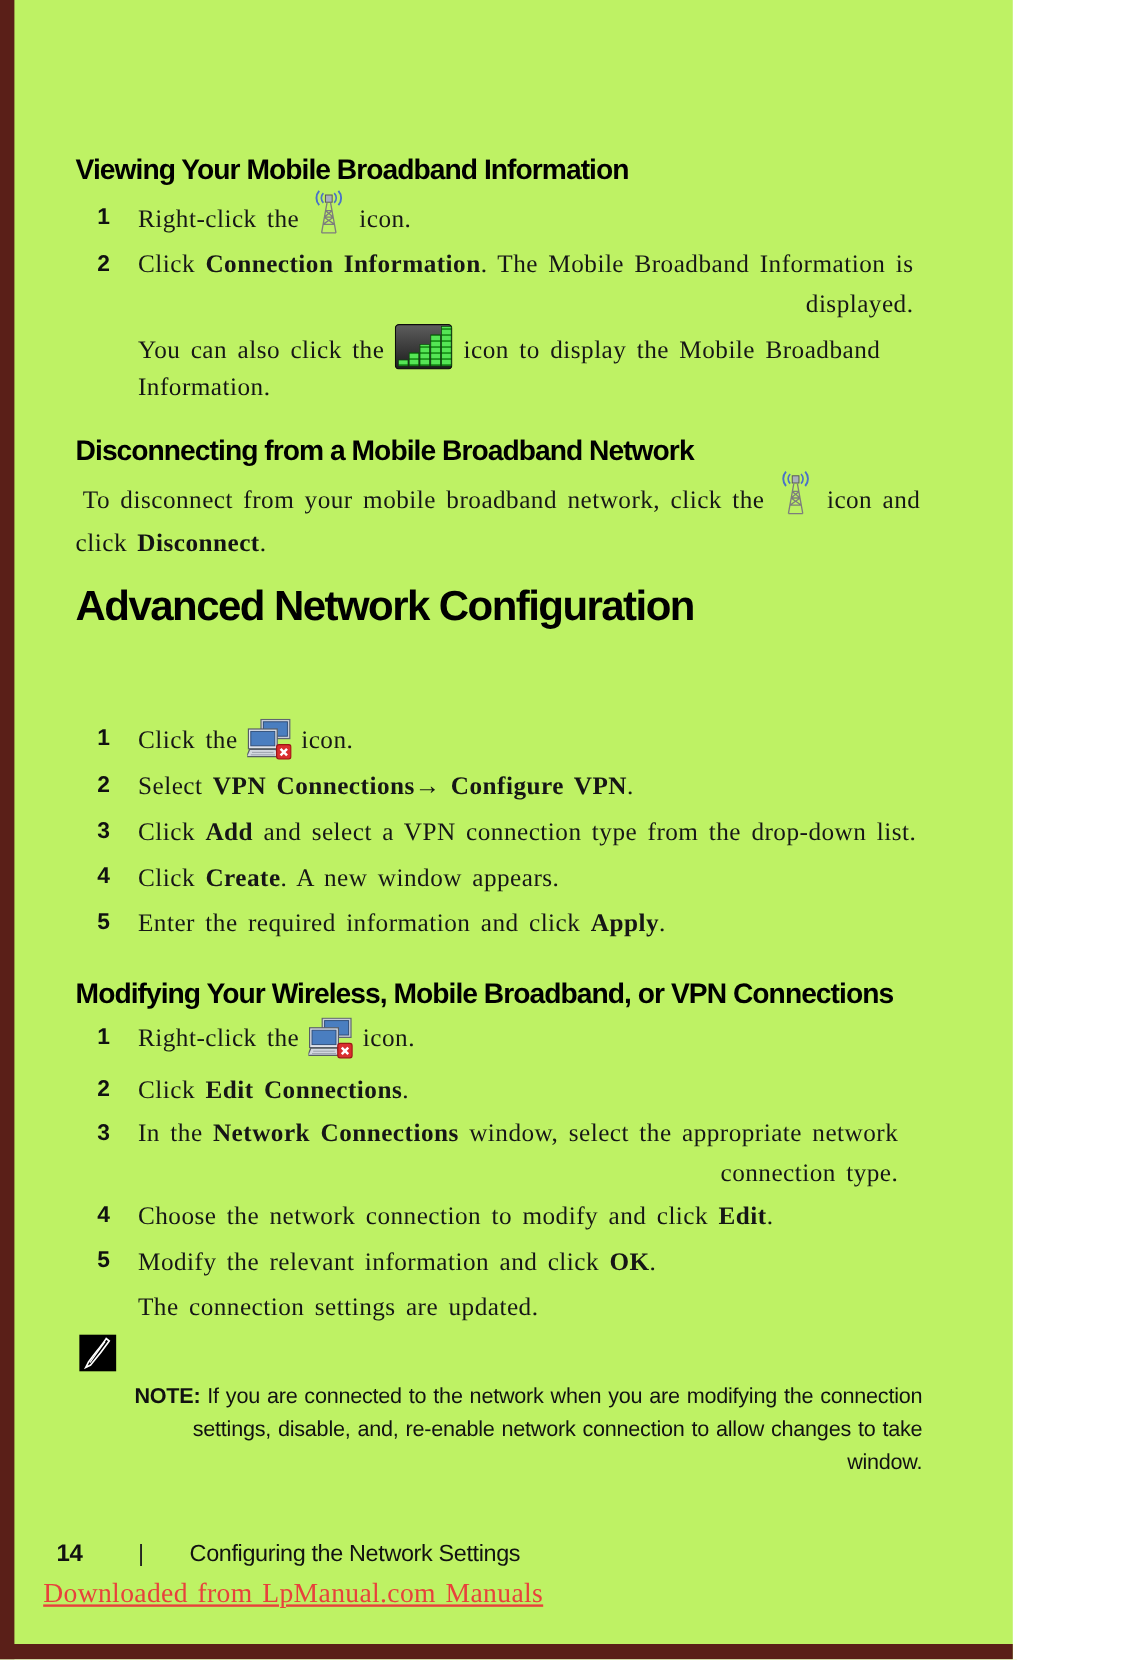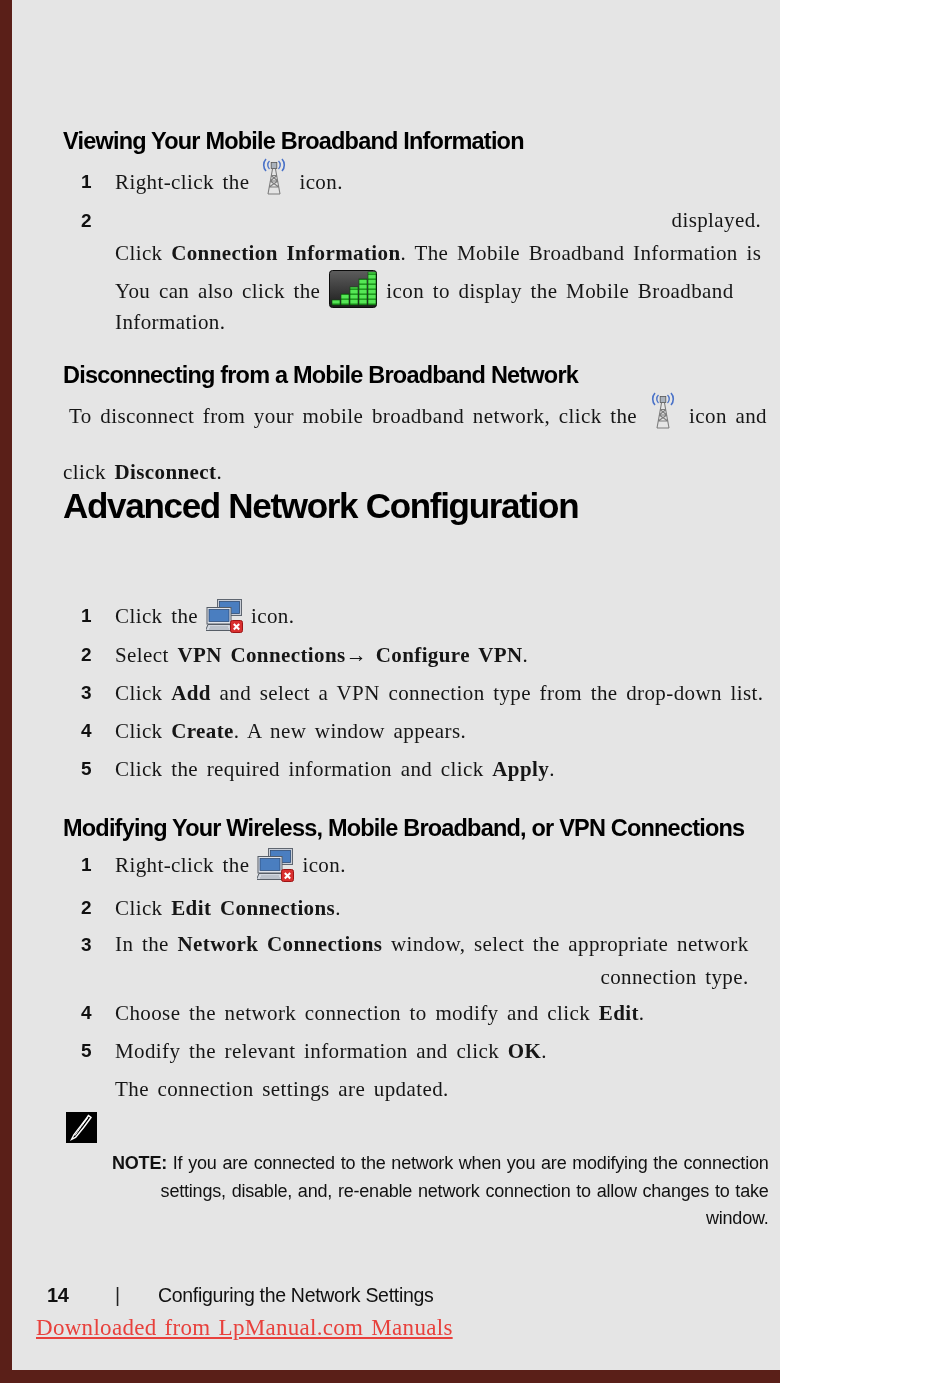--- a/index.html
+++ b/index.html
@@ -1,37 +1,37 @@
 <!DOCTYPE html>
 <html><head>
 <meta charset="utf-8">
 <style>
   html,body{margin:0;padding:0;background:#fff;}
-  .page{position:relative;width:780px;height:1383px;background:#e5e5e5;overflow:hidden;
+  .page{position:relative;width:844px;height:1383px;background:#bef264;overflow:hidden;
         font-family:"Liberation Serif",serif;color:#141414;text-decoration:underline;}
   .edge-left{position:absolute;left:0;top:0;width:12px;height:1383px;background:#5a1f18;}
   .edge-bottom{position:absolute;left:0;top:1370px;width:950px;height:13px;background:#5a1f18;}
 
   .abs{position:absolute;}
   .h1{font-family:"Liberation Sans",sans-serif;font-weight:bold;font-size:35px;
       letter-spacing:-1.3px;color:#000;line-height:40px;white-space:nowrap;}
   .h2{font-family:"Liberation Sans",sans-serif;font-weight:bold;font-size:23.5px;
       letter-spacing:-0.8px;color:#000;line-height:28px;white-space:nowrap;}
   .body, .line{font-size:21px;letter-spacing:0.4px;word-spacing:3px;color:#161616;text-align:right;}
   .step{display:flex;line-height:26px;}
   .step .num{font-family:"Liberation Sans",sans-serif;font-weight:bold;font-size:19px;
              width:34px;flex:none;color:#111;}
   .step.ml{line-height:33px;}
   .lines .line{line-height:33px;white-space:nowrap;}
   .line{white-space:nowrap;}
   .icons{align-items:flex-end;}
   .icons .body,.icons .num{line-height:26px;}
   .icons svg{margin:0 8px;flex:none;}
   .bold{font-weight:bold;}
-  .cont{line-height:33px;white-space:nowrap;font-size:21px;letter-spacing:0.4px;word-spacing:3px;margin-top:20px;}
+  .cont{line-height:33px;white-space:nowrap;font-size:21px;letter-spacing:0.4px;word-spacing:3px;}
   .flexline{display:flex;align-items:flex-end;}
   .note-text .line{font-family:"Liberation Sans",sans-serif;font-size:18px;line-height:27.5px;
                    letter-spacing:-0.2px;word-spacing:1px;color:#111;}
   .footer{font-family:"Liberation Sans",sans-serif;font-size:19.5px;color:#111;
           display:flex;align-items:baseline;letter-spacing:-0.3px;justify-content:space-between;}
   .footer .pnum{font-weight:bold;font-size:20px;width:68px;}
   .footer .sep{width:43px;font-weight:normal;color:#222;}
   .watermark{font-size:23px;color:#e8413c;text-decoration:underline;white-space:nowrap;
              letter-spacing:0.3px;word-spacing:2px;cursor:pointer;}
 </style>
@@ -79,22 +79,22 @@
     <span class="body">Right-click the</span>
     <svg width="34" height="41" viewBox="0 0 34 41" style="margin-bottom:-2px">
         <use href="#antenna-ic"></use>
       </svg>
     <span class="body">icon.</span>
   </div>
 
   <div class="abs step ml" style="left:81px;top:204px">
     <span class="num">2</span>
     <div class="lines">
+      <div class="line"><span>Click </span><span class="bold">Connection Information</span><span>. The Mobile Broadband Information is</span></div>
       <div class="line"><span>displayed.</span></div>
-      <div class="line"><span>Click </span><span class="bold">Connection Information</span><span>. The Mobile Broadband Information is</span></div>
     </div>
   </div>
 
   <div class="abs h2" style="left:63px;top:361px">Disconnecting from a Mobile Broadband Network</div>
 
   <div class="abs" style="left:115px;top:270px">
     <div class="flexline">
       <span class="body">You can also click the</span>
       <svg width="48" height="38" viewBox="0 0 48 38" style="margin:0 9px -4px 9px">
         <rect x="0.5" y="0.5" width="47" height="37" rx="3" fill="url(#bgGrad)" stroke="#0c0c0c"></rect>
@@ -137,21 +137,21 @@
   <div class="abs step" style="left:81px;top:680px">
     <span class="num">3</span>
     <span class="line"><span>Click </span><span class="bold">Add</span><span> and select a VPN connection type from the drop-down list.</span></span>
   </div>
   <div class="abs step" style="left:81px;top:718px">
     <span class="num">4</span>
     <span class="line"><span>Click </span><span class="bold">Create</span><span>. A new window appears.</span></span>
   </div>
   <div class="abs step" style="left:81px;top:756px">
     <span class="num">5</span>
-    <span class="line"><span>Click the required information and click </span><span class="bold">Apply</span><span>.</span></span>
+    <span class="line"><span>Enter the required information and click </span><span class="bold">Apply</span><span>.</span></span>
   </div>
 
   <div class="abs h2" style="left:63px;top:814px">Modifying Your Wireless, Mobile Broadband, or VPN Connections</div>
 
   <div class="abs step icons" style="left:81px;top:848px">
     <span class="num">1</span>
     <span class="body">Right-click the</span>
     <svg width="37" height="35" viewBox="0 0 37 35" style="margin-bottom:-5px">
         <use href="#network-ic"></use>
       </svg>

